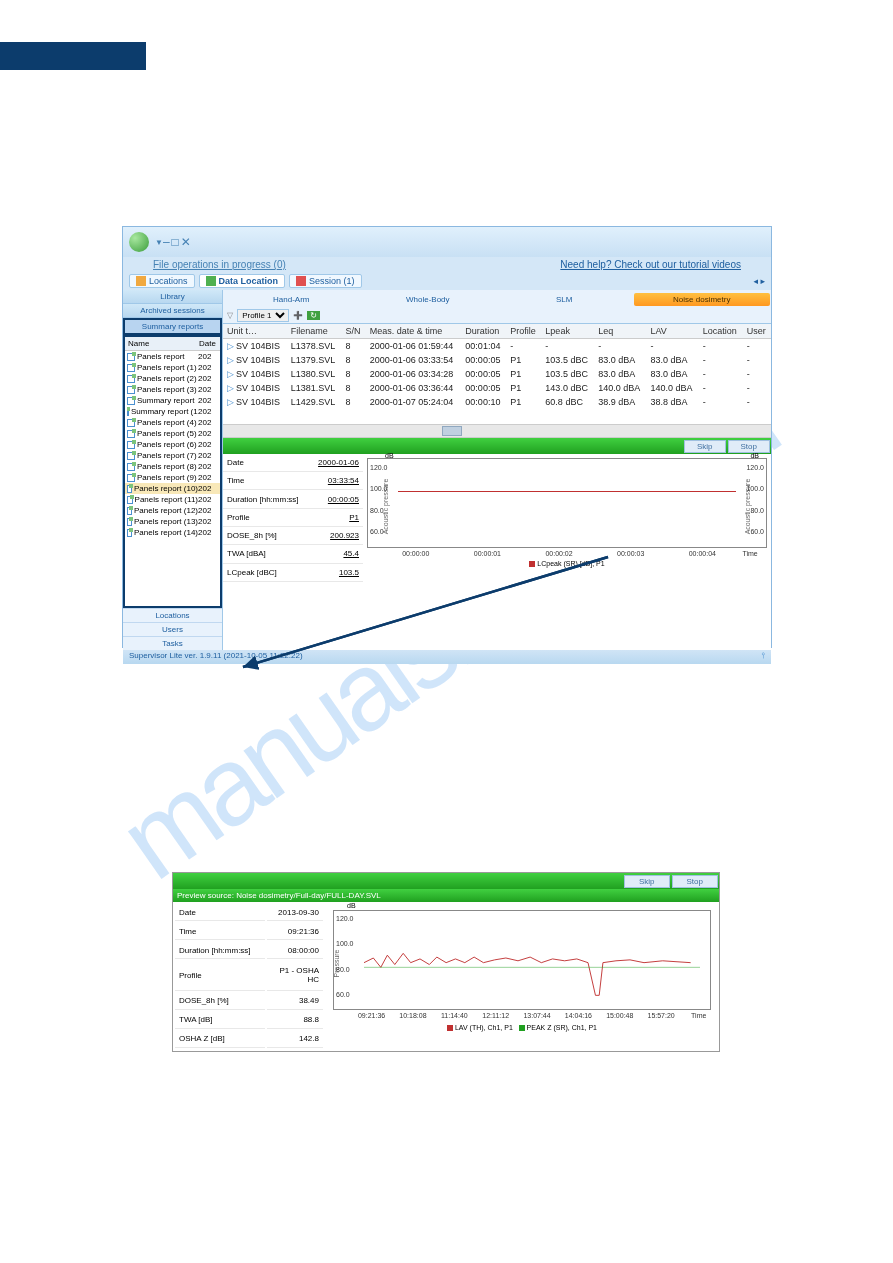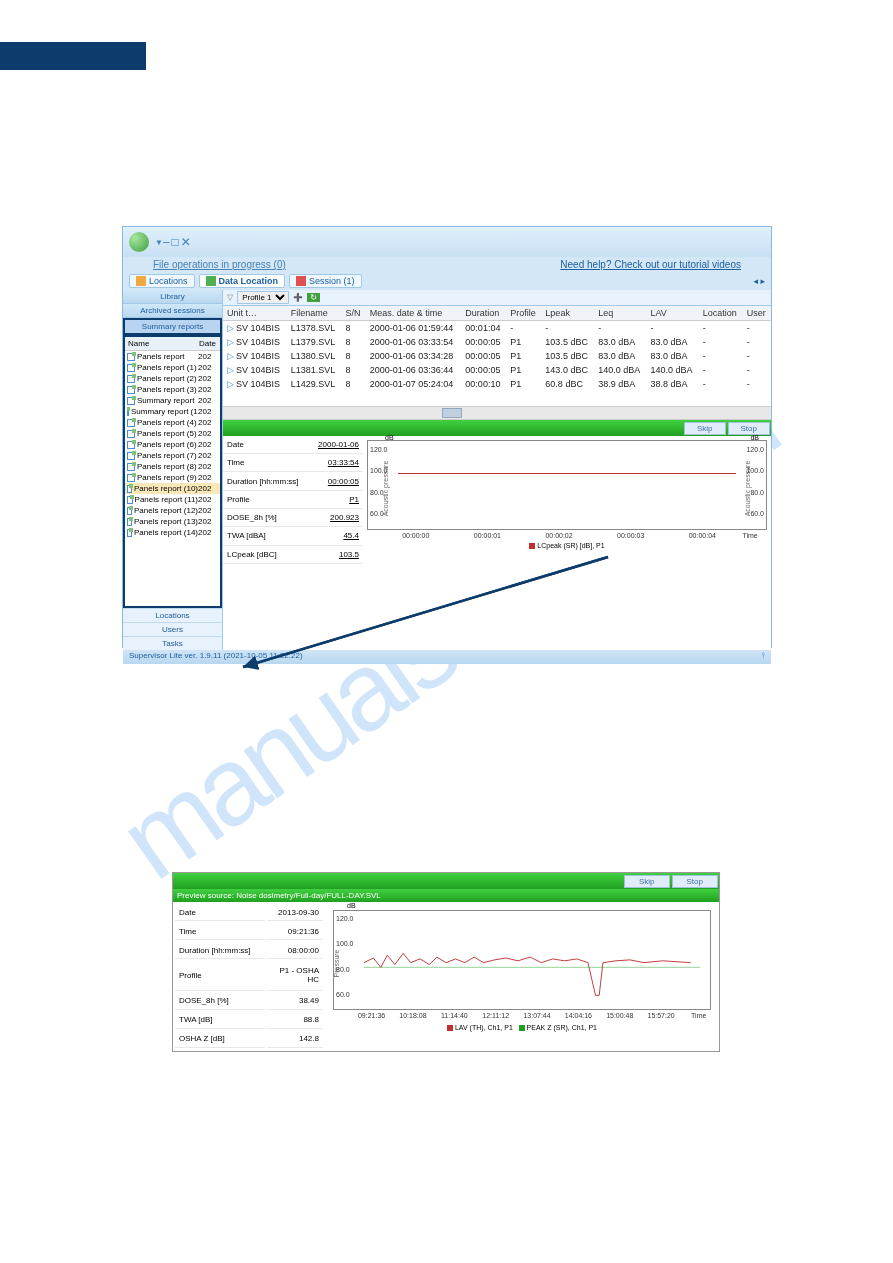--- a/index.html
+++ b/index.html
@@ -208,20 +208,26 @@
           </div>
       </div>
       <div class="left-bottom">
         <div>Locations</div>
         <div>Users</div>
         <div>Tasks</div>
       </div>
     </div>
 
     <div class="right-panel">
+      <div class="mode-tabs">
+        <div class="mode-tab">Hand-Arm</div>
+        <div class="mode-tab">Whole-Body</div>
+        <div class="mode-tab">SLM</div>
+        <div class="mode-tab active">Noise dosimetry</div>
+      </div>
       <div class="profile-bar">
         <span style="color:#888;">▽</span>
         <select><option>Profile 1</option></select>
         <span style="color:#4a9;">➕</span>
         <span style="background:#40a040;color:#fff;padding:0 3px;">↻</span>
       </div>
       <div style="overflow:auto;height:100px;">
         <table class="data-grid">
           <thead>
               <tr id="grid-head">

